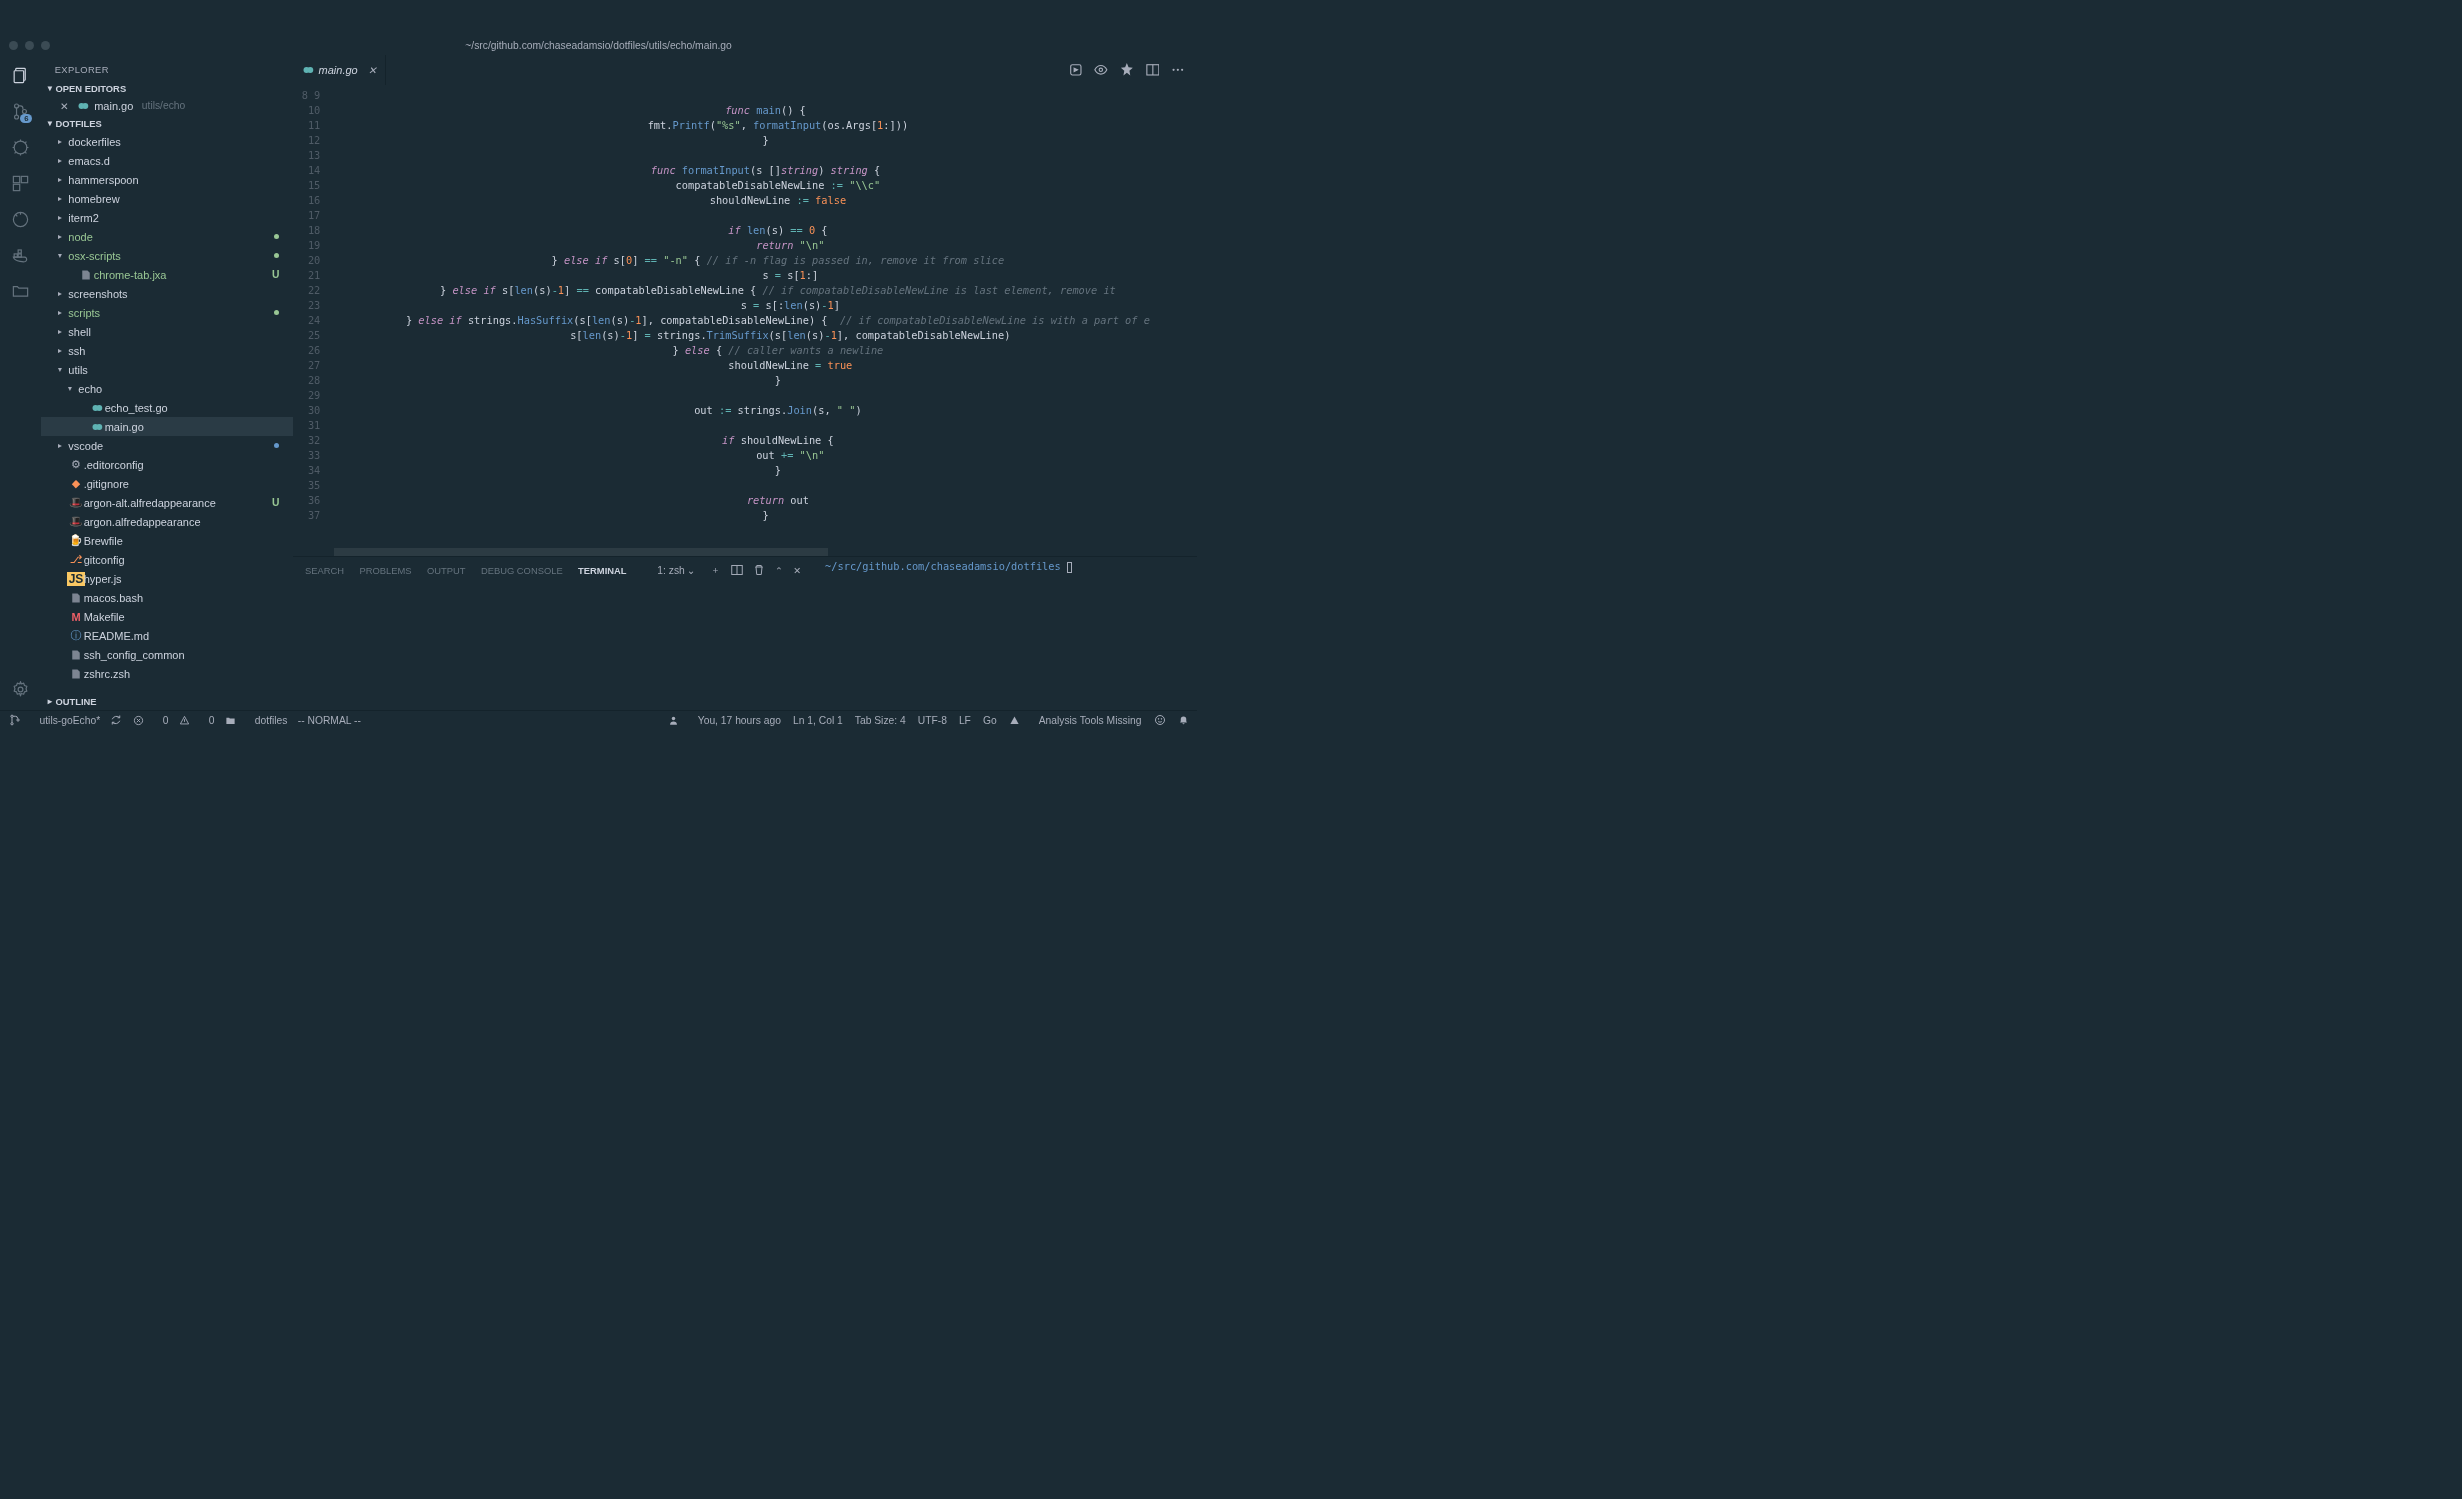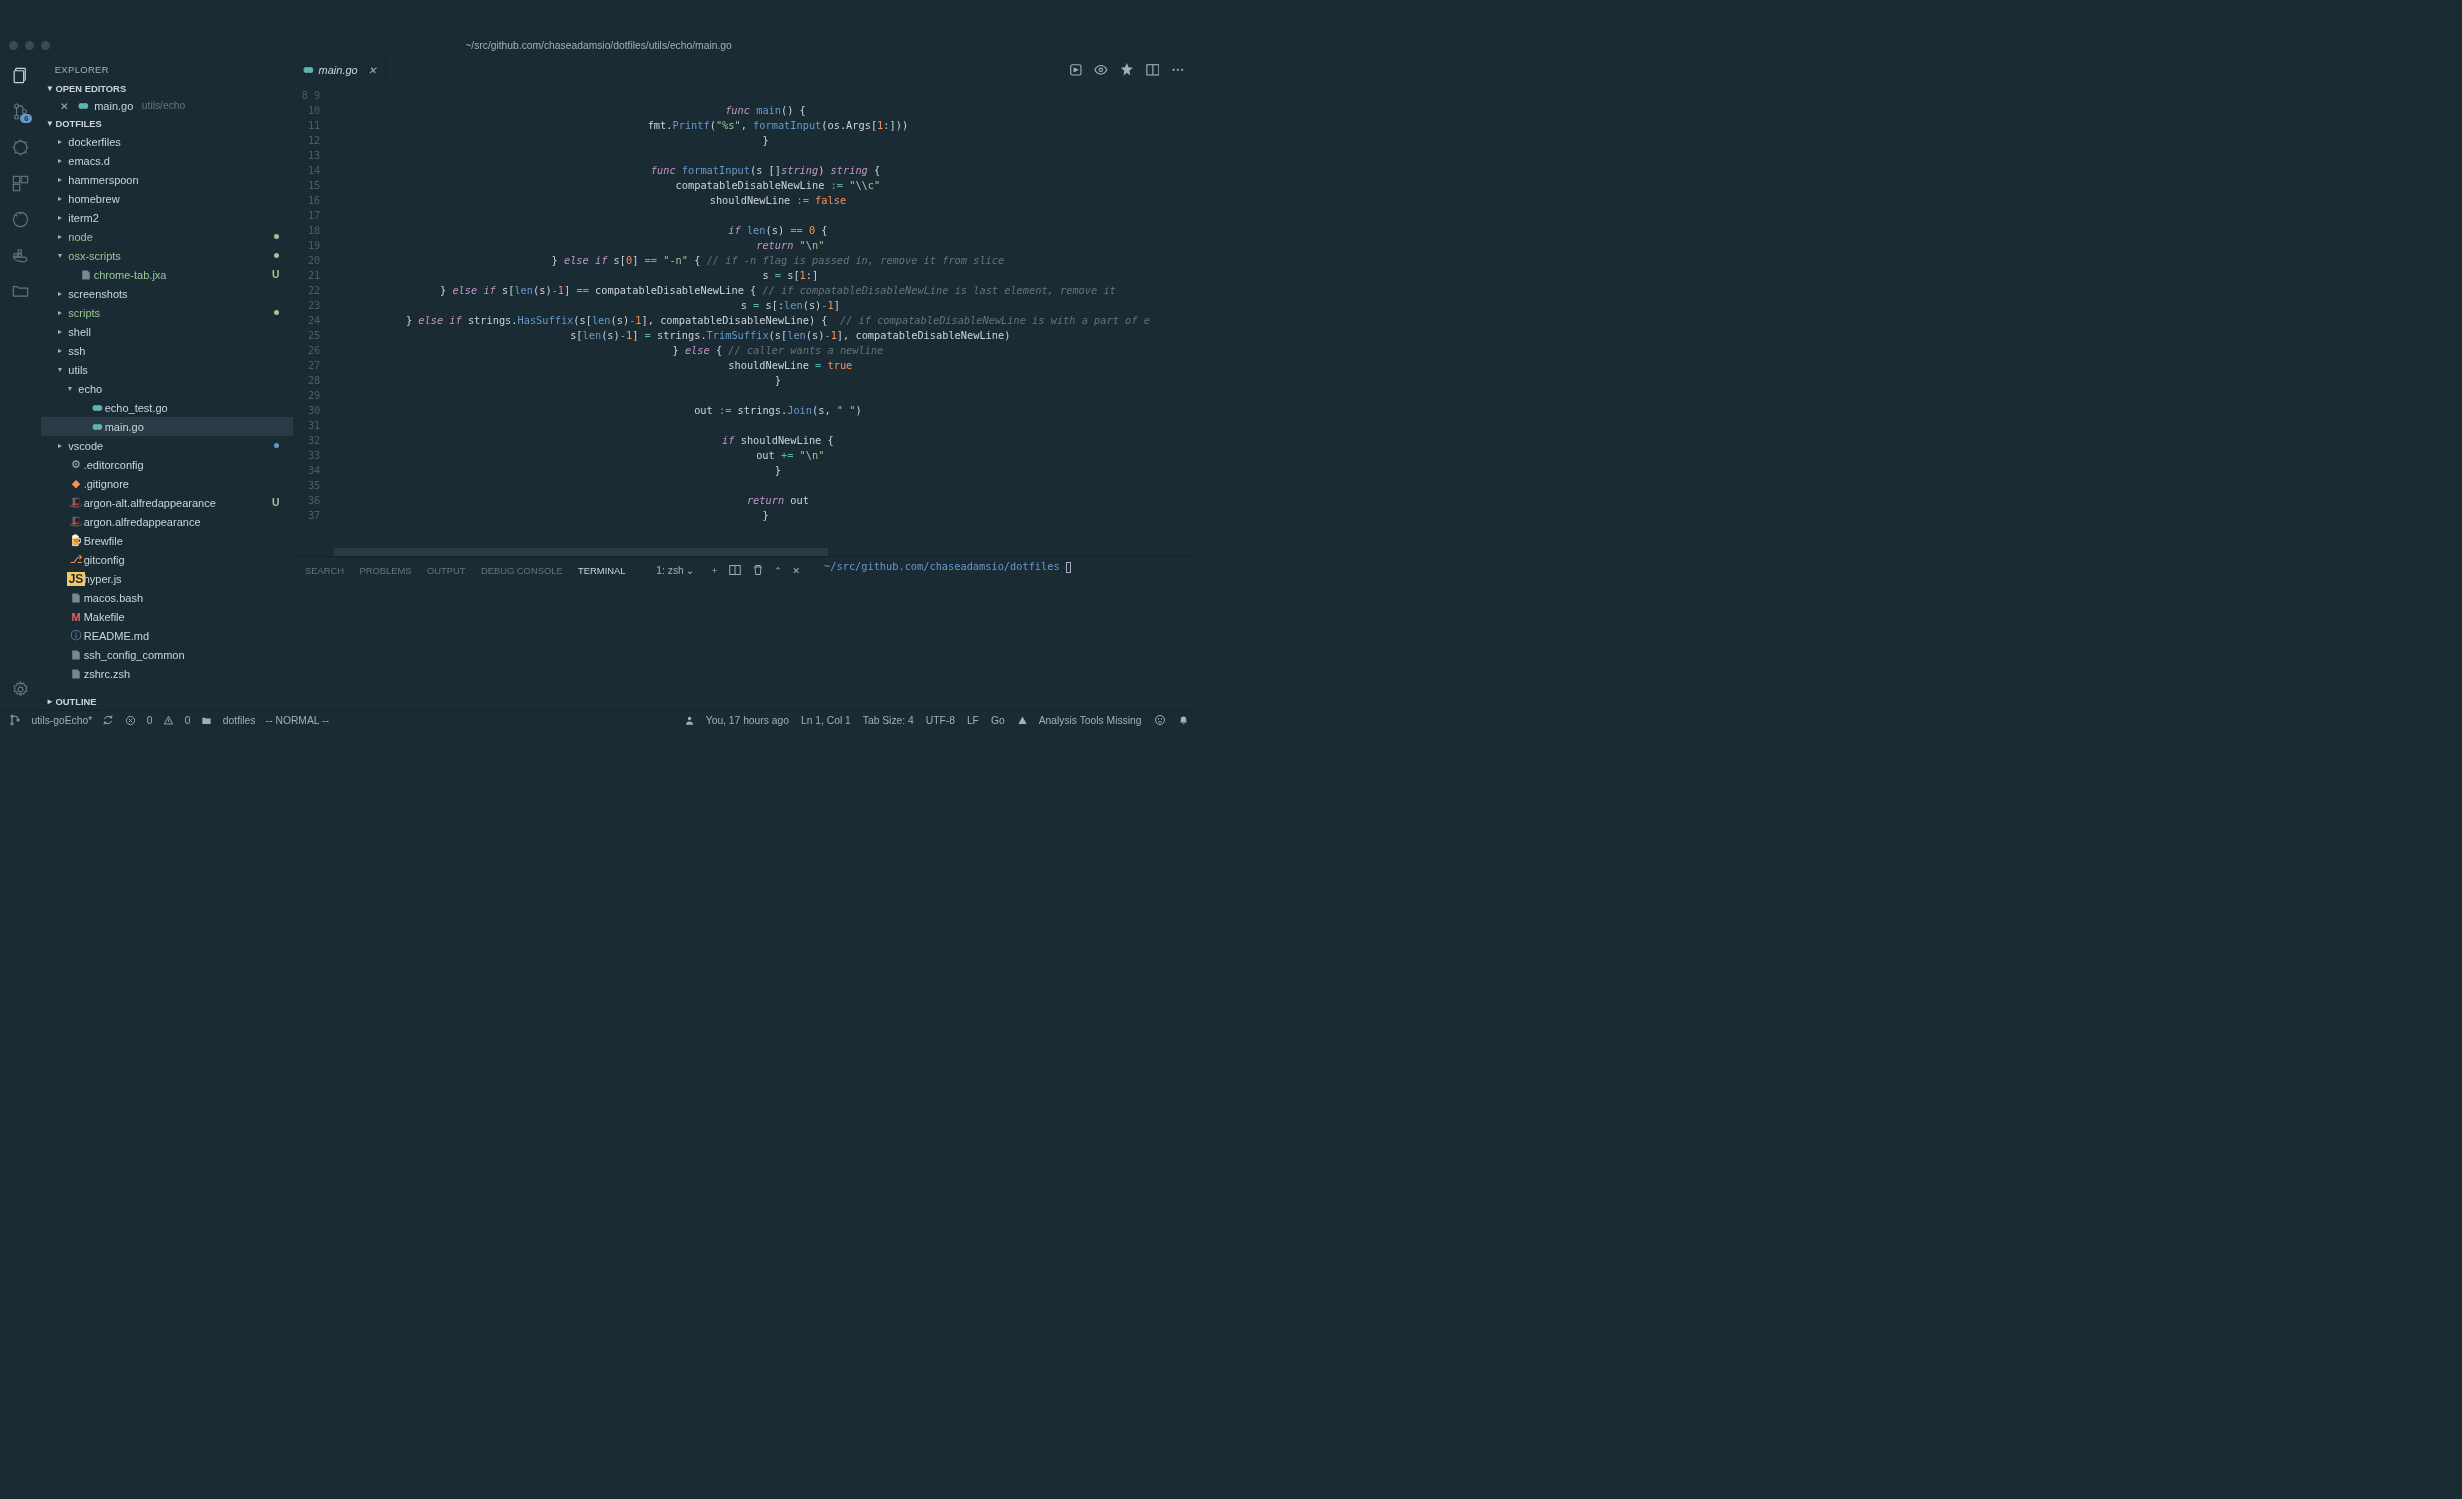--- a/index.html
+++ b/index.html
@@ -195,21 +195,21 @@
 .panel-tabs {
   display: flex;
   align-items: center;
   height: 26px;
   padding: 0 12px;
   gap: 15.4px;
   font-size: 9.4px;
   color: #65737e;
 }
 .panel-tab { cursor: pointer; }
-.panel-tab.active { color: #cdd3de; }
+.panel-tab.active { color: #cdd3de; font-weight: bold; }
 .panel-tabs .spacer { flex: 1; }
 .panel-tabs .term-select { color: #a7adba; font-size: 10.3px; display: flex; gap: 2px; align-items: center; }
 .panel-actions { display: flex; gap: 10.3px; color: #a7adba; align-items: center; }
 .terminal-body {
   flex: 1;
   padding: 3.4px 12px;
   font-family: Menlo, Consolas, monospace;
   font-size: 10.3px;
   color: #cdd3de;
 }
@@ -219,21 +219,21 @@
   background: #1b2b34;
   border-top: 0.9px solid #14232b;
   display: flex;
   align-items: center;
   padding: 0 8.5px;
   font-size: 10.3px;
   color: #a7adba;
   gap: 10.3px;
 }
 .statusbar .right { margin-left: auto; display: flex; gap: 12px; align-items: center; }
-.status-item { display: flex; align-items: center; gap: 11px; cursor: pointer; }
+.status-item { display: flex; align-items: center; gap: 19px; cursor: pointer; }
 svg { display: block; }
 .go-icon { width: 12px; height: 12px; display: inline-block; }
 .go-icon svg { width: 12px; height: 12px; }
 </style>
 </head>
 <body>
 
 <div class="window">
 
   <div class="titlebar">

